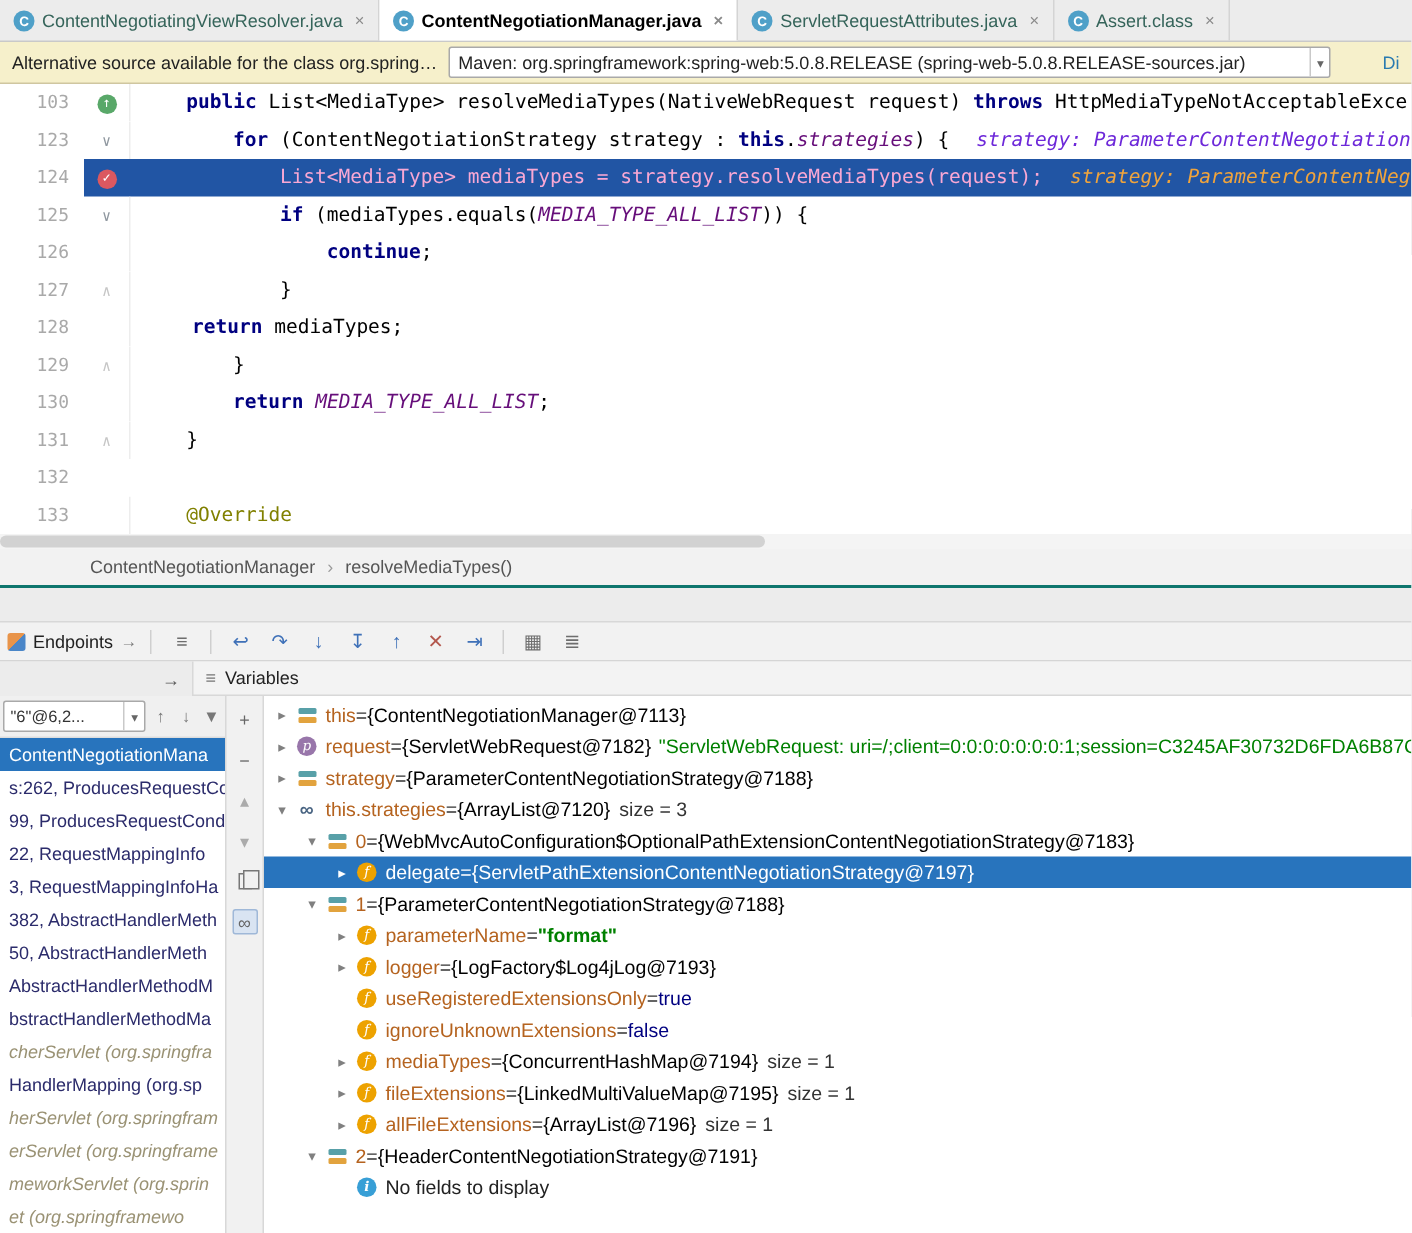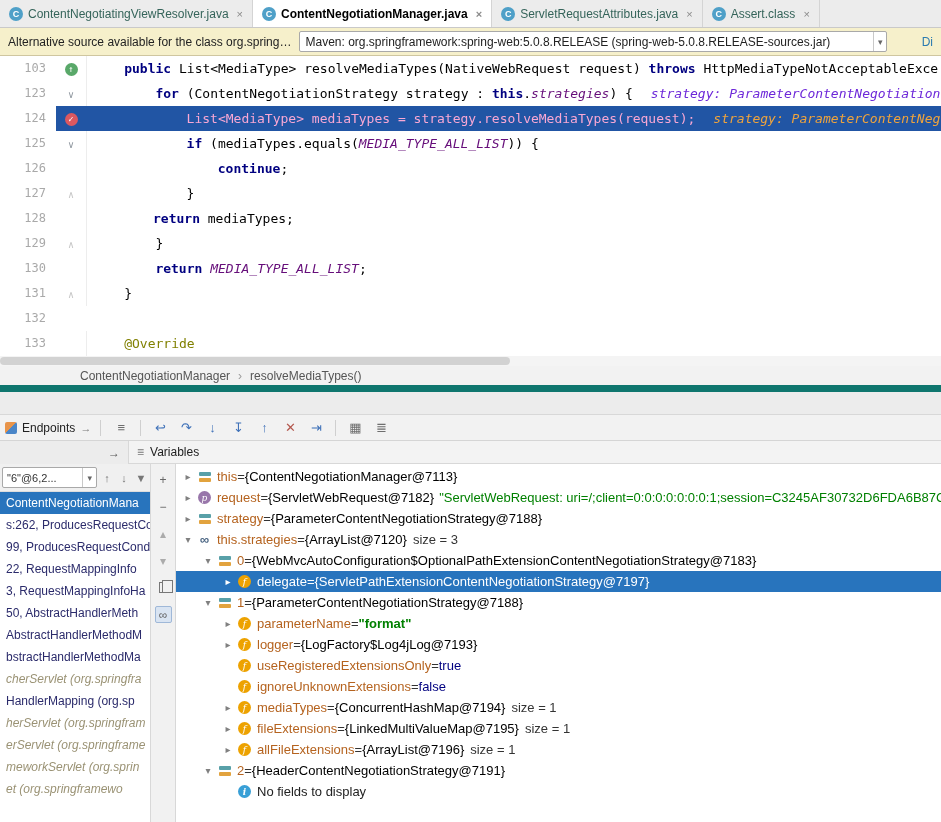--- a/index.html
+++ b/index.html
@@ -38,21 +38,21 @@
   .code .a{color:#808000}
   .hint{font-style:italic;color:#6d28d9;margin-left:18px}
   .cur .lrest{background:#2155A4}
   .cur .code{border-left-color:transparent}
   .cur .code .k,.cur .code .t,.cur .code .f{color:#f9a8d4}
   .cur .hint{color:#F0A43C}
   .hscroll{position:absolute;bottom:0;left:0;right:0;height:10px;background:#F4F4F4}
   .hthumb{position:absolute;left:0;top:1px;width:510px;height:8px;background:#D2D2D2;border-radius:4px}
 
   
-  .breadcrumbs{height:26px;background:#F2F2F2;border-bottom:7px solid #0f766e;display:flex;align-items:center;gap:8px;padding-left:80px;color:#555}
+  .breadcrumbs{height:26px;background:#F2F2F2;border-bottom:2px solid #0f766e;display:flex;align-items:center;gap:8px;padding-left:60px;color:#555}
   .crumb{cursor:pointer}
   .crumb-sep{color:#9B9B9B}
 
   .gapstrip{height:22px;background:#ECECEC}
 
   
   .toolbar{height:27px;background:#F2F2F2;border-top:1px solid #D8D8D8;border-bottom:1px solid #D5D5D5;display:flex;align-items:center;gap:5px;padding-left:5px}
   .endtab{display:flex;align-items:center;gap:5px;cursor:pointer}
   .endicon{width:12px;height:12px;border-radius:2px;background:linear-gradient(135deg,#E8944A 50%,#4A86C8 50%)}
   .endarrow{color:#7A7A7A;font-size:11px}
@@ -188,21 +188,21 @@
         <div class="lnum">127</div>
         <div class="lrest">
           <span class="gicon gup">∧</span>
           <pre class="code" style="padding-left: 99.6px;"><span class="t">}</span></pre>
         </div>
       </div>
       <div class="line">
         <div class="lnum">128</div>
         <div class="lrest">
           <span class="gicon"></span>
-          <pre class="code" style="padding-left: 66px;"><span class="k">return </span><span class="t">mediaTypes;</span></pre>
+          <pre class="code" style="padding-left: 41px;"><span class="k">return </span><span class="t">mediaTypes;</span></pre>
         </div>
       </div>
       <div class="line">
         <div class="lnum">129</div>
         <div class="lrest">
           <span class="gicon gup">∧</span>
           <pre class="code" style="padding-left: 68.4px;"><span class="t">}</span></pre>
         </div>
       </div>
       <div class="line">
@@ -290,20 +290,21 @@
       <span class="fticon">↑</span>
       <span class="fticon">↓</span>
       <span class="fticon">▼</span>
     </div>
     <div class="frames-list" id="framesList">
         <div class="frow sel">ContentNegotiationMana</div>
         <div class="frow">s:262, ProducesRequestCo</div>
         <div class="frow">99, ProducesRequestCond</div>
         <div class="frow">22, RequestMappingInfo</div>
         <div class="frow">3, RequestMappingInfoHa</div>
+        <div class="frow">382, AbstractHandlerMeth</div>
         <div class="frow">50, AbstractHandlerMeth</div>
         <div class="frow">AbstractHandlerMethodM</div>
         <div class="frow">bstractHandlerMethodMa</div>
         <div class="frow muted">cherServlet (org.springfra</div>
         <div class="frow">HandlerMapping (org.sp</div>
         <div class="frow muted">herServlet (org.springfram</div>
         <div class="frow muted">erServlet (org.springframe</div>
         <div class="frow muted">meworkServlet (org.sprin</div>
         <div class="frow muted">et (org.springframewo</div>
       </div>

